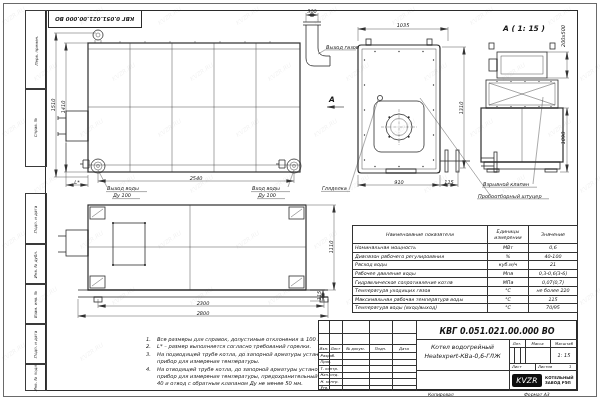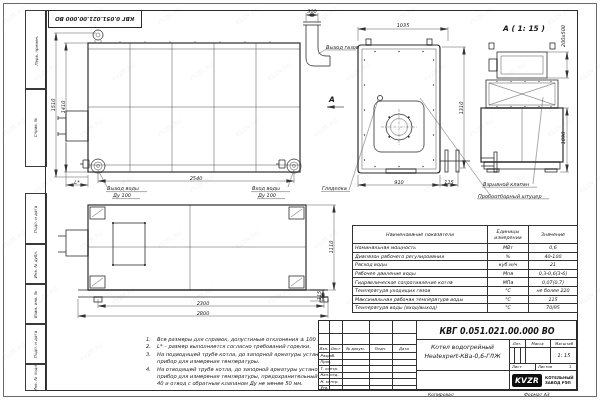--- a/index.html
+++ b/index.html
@@ -45,21 +45,21 @@
   .tb{position:absolute;left:318px;top:320px;width:259px;height:70px;border:1.2px solid #2b2b2b;
       z-index:6;font-style:italic;color:#141414;background:#fff;box-sizing:border-box;}
   .tb .vl{position:absolute;width:0.7px;background:#333;}
   .tb .hl{position:absolute;height:0.7px;background:#333;}
   .tb .txt{position:absolute;white-space:nowrap;}
   .tb .small{font-size:3.8px;}
   .tb .ctr{transform:translate(-50%,-50%);}
   .docnum{font-size:8px;font-weight:bold;}
   .pname{font-size:6px;text-align:center;line-height:1.45;}
   .logo-box{position:absolute;background:#0d0d0d;border-radius:2px;display:flex;align-items:center;justify-content:center;}
-  .logo-box span{color:#fff;font-weight:bold;font-style:italic;font-size:7.5px;letter-spacing:0.3px;}
+  .logo-box span{color:#fff;font-weight:normal;font-style:italic;font-size:7.5px;letter-spacing:0.3px;}
   .company{font-size:3.9px;font-weight:bold;line-height:1.35;font-style:normal;}
   .strip{position:absolute;z-index:5;font-size:4.5px;font-style:italic;color:#222;}
 </style>
 </head>
 <body>
 
 <div class="page">
 
   <div id="wm-layer">
       <span class="wm" style="left: 0px; top: 12px;">KVZR.RU</span>

